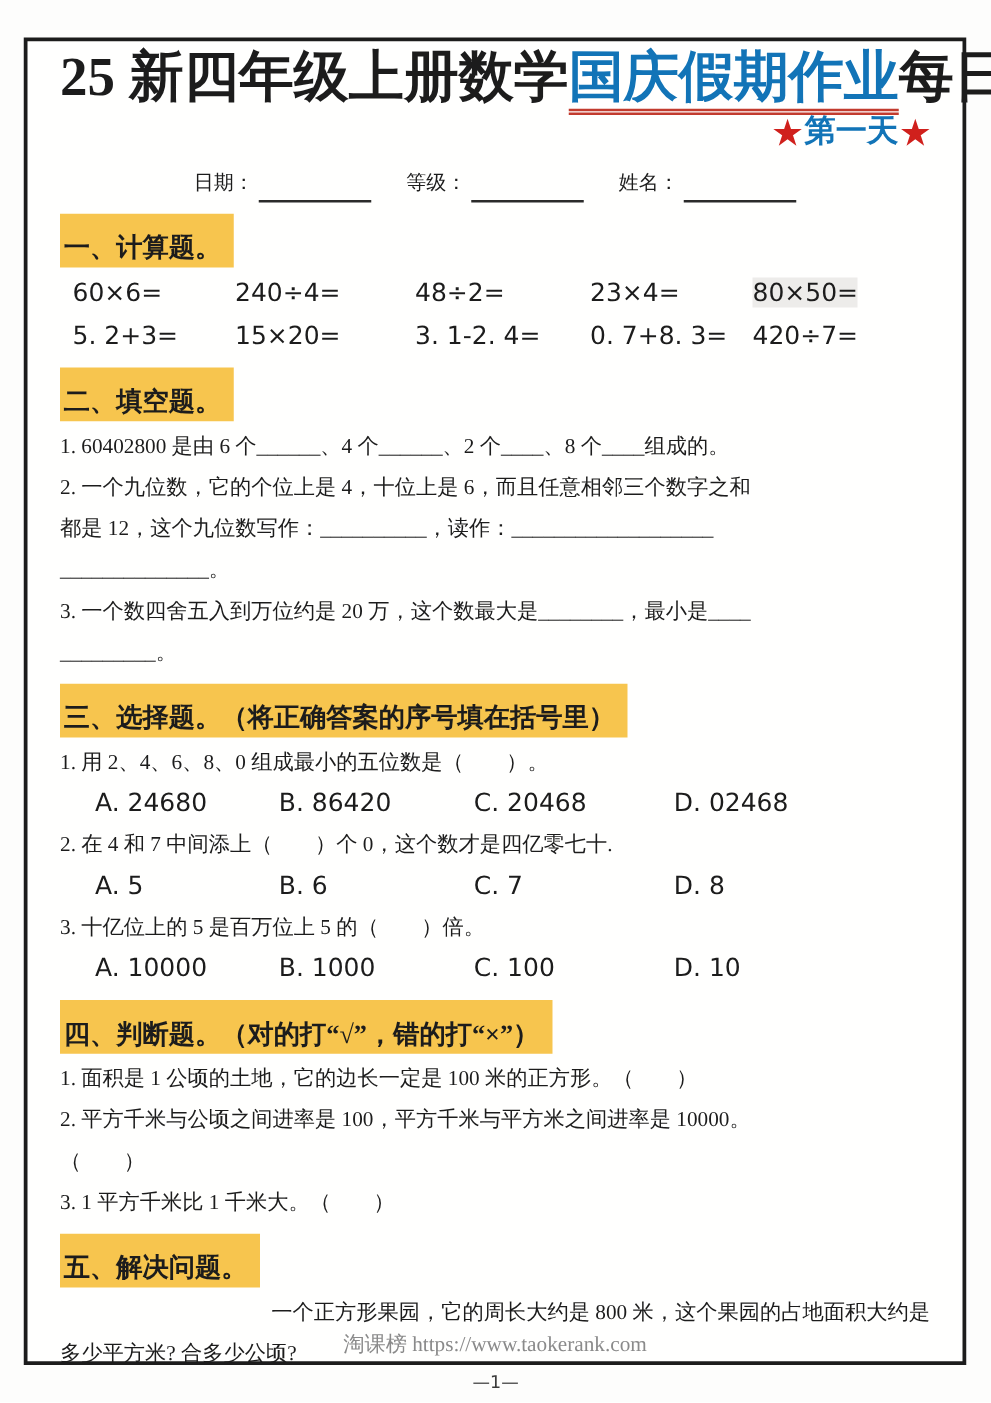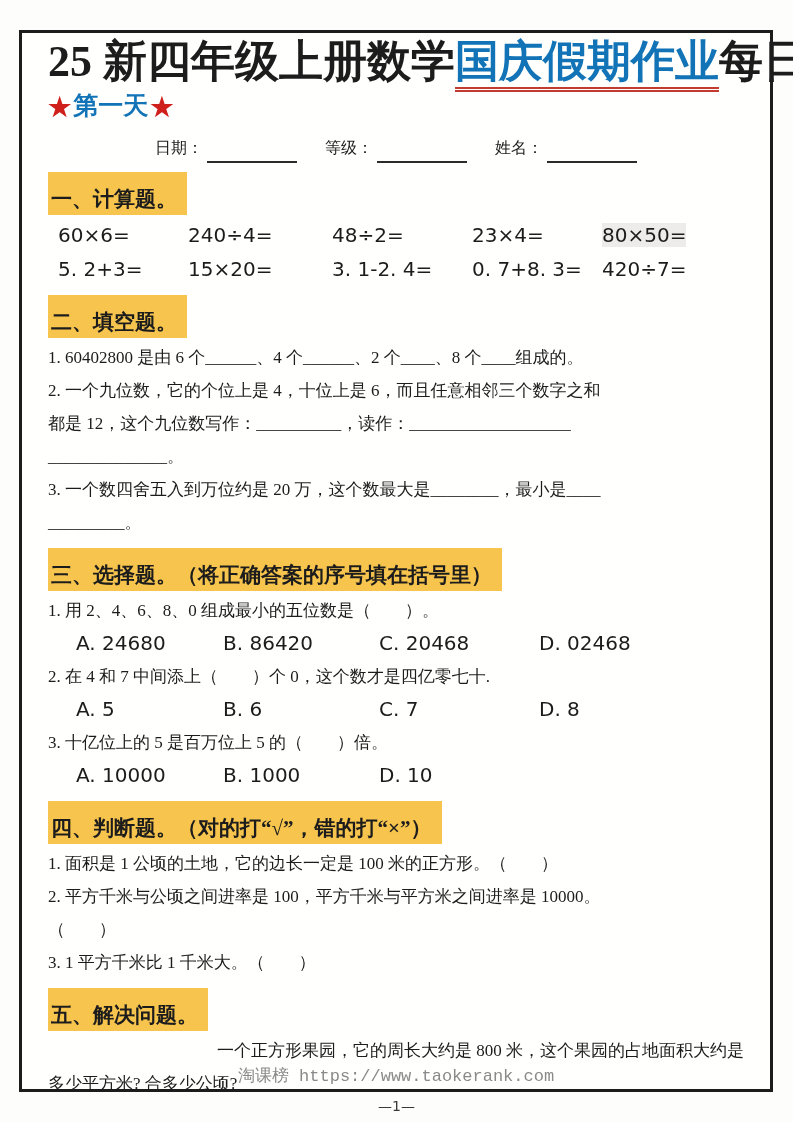--- a/index.html
+++ b/index.html
@@ -12,21 +12,21 @@
     border:3px solid #1c1c1c;box-sizing:border-box;background:#fffffe;
     padding:6px 26px 0 26px;
   }
   .title{
     text-align:center;font-size:44px;font-weight:700;line-height:46px;
     white-space:nowrap;letter-spacing:0;
   }
   .title .hl{
     color:#1274b7;border-bottom:5px double #c23b2e;padding-bottom:1px;
   }
-  .day{text-align:left;font-size:25px;font-weight:700;line-height:34px;margin-top:4px;}
+  .day{text-align:right;font-size:25px;font-weight:700;line-height:34px;margin-top:4px;}
   .day .star{color:#d0201c;font-size:26px;vertical-align:middle;}
   .day .day-text{color:#1274b7;margin:0 2px;}
   .info{
     display:flex;justify-content:center;margin-top:8px;font-size:16px;line-height:30px;
   }
   .info .info-item{display:flex;align-items:flex-end;margin:0 14px;}
   .info .blank{
     display:inline-block;width:90px;border-bottom:2px solid #2b2b2b;height:24px;margin-left:4px;
   }
   .sec-h{margin:9px 0 3px 0;}
@@ -49,21 +49,21 @@
     display:flex;padding-left:28px;font-family:"DejaVu Sans","Liberation Sans",sans-serif;
     font-size:20px;line-height:33px;white-space:nowrap;
   }
   .opts span:nth-child(1){width:147px;}
   .opts span:nth-child(2){width:156px;}
   .opts span:nth-child(3){width:160px;}
   .opts span:nth-child(4){flex:1;}
   .indent{text-indent:42px;text-align:right;}
   .site{
     position:absolute;left:0;right:0;bottom:2px;text-align:center;
-    font-family:Liberation Mono, monospace;font-size:17px;color:#8a8a8a;
+    font-family:Liberation Serif, serif;font-size:17px;color:#8a8a8a;
   }
   .pageno{
     position:absolute;left:0;right:0;top:1098px;text-align:center;
     font-family:"DejaVu Sans","Liberation Sans",sans-serif;font-size:14px;color:#3a3a3a;
   }
 </style>
 </head>
 <body>
 
 <div class="page">
@@ -124,20 +124,21 @@
     <div class="opts">
       <span>A. 5</span>
       <span>B. 6</span>
       <span>C. 7</span>
       <span>D. 8</span>
     </div>
     <div class="line">3. 十亿位上的 5 是百万位上 5 的（　　）倍。</div>
     <div class="opts">
       <span>A. 10000</span>
       <span>B. 1000</span>
+      <span>C. 100</span>
       <span>D. 10</span>
     </div>
 
     <div class="sec-h"><span class="hl-y">四、判断题。（对的打“√”，错的打“×”）</span></div>
     <div class="line">1. 面积是 1 公顷的土地，它的边长一定是 100 米的正方形。（　　）</div>
     <div class="line">2. 平方千米与公顷之间进率是 100，平方千米与平方米之间进率是 10000。</div>
     <div class="line">（　　）</div>
     <div class="line">3. 1 平方千米比 1 千米大。（　　）</div>
 
     <div class="sec-h"><span class="hl-y">五、解决问题。</span></div>

